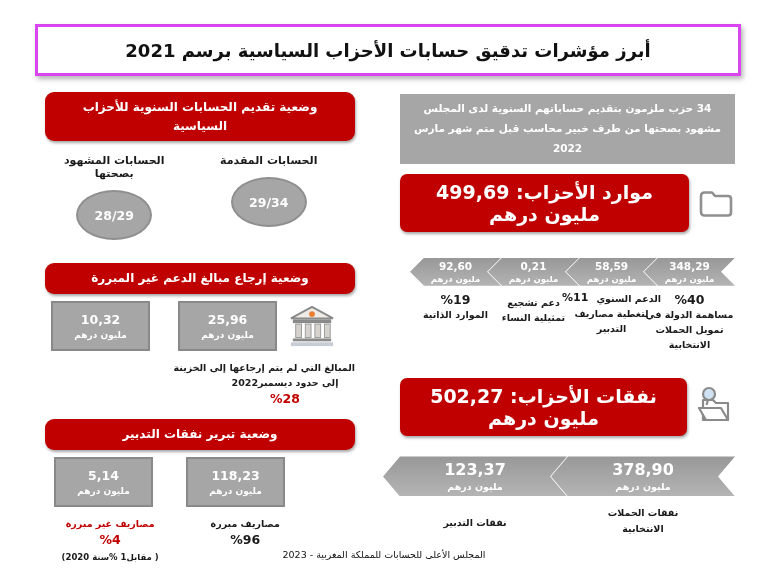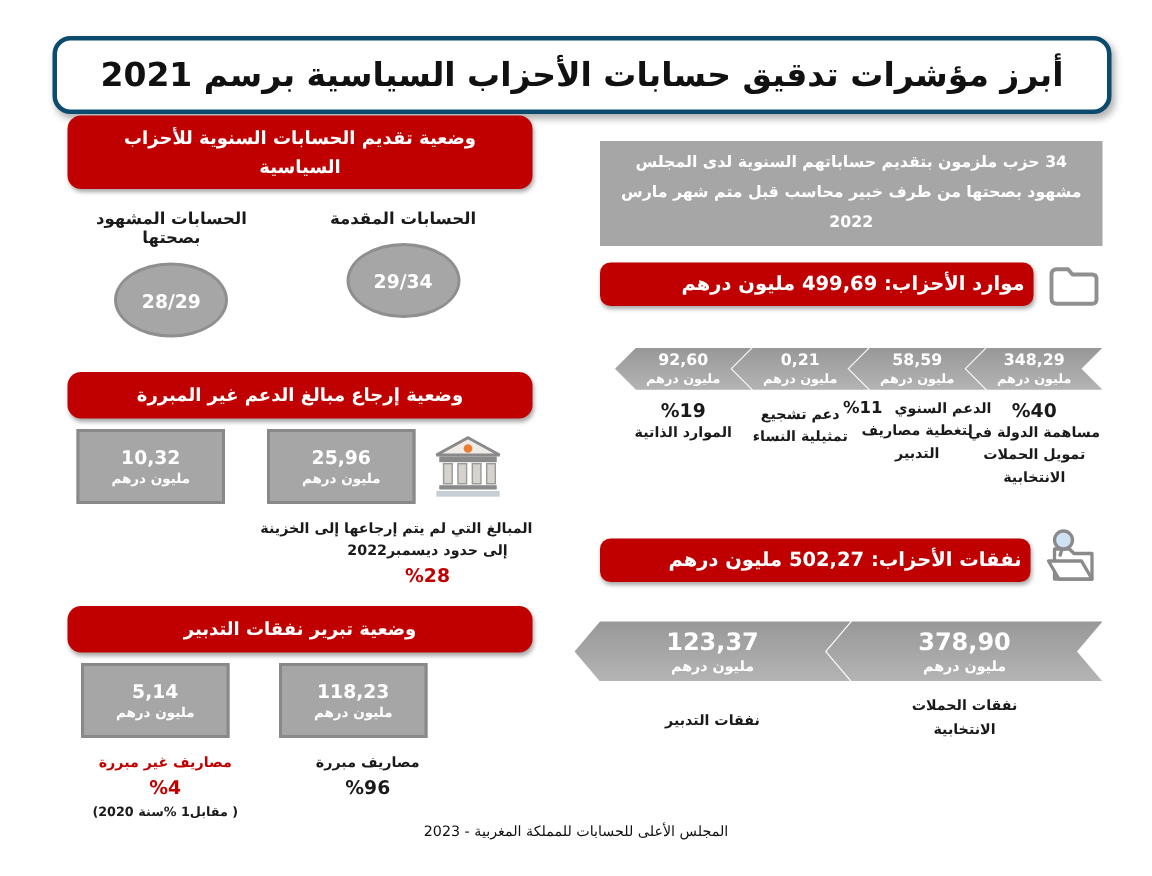--- a/index.html
+++ b/index.html
@@ -3,38 +3,38 @@
 <meta charset="utf-8">
 <style>
   html,body{margin:0;padding:0;background:#fff;}
   .page{
     position:relative;width:768px;height:584px;background:#fff;overflow:hidden;
     font-family:"DejaVu Sans",sans-serif;direction:rtl;color:#1a1a1a;
   }
   
   .title-box{
     position:absolute;left:35px;top:24px;width:700px;height:46px;
-    border:3px solid #0c4a6e;border-radius:12px;background:#fff;
+    border:3px solid #d946ef;border-radius:0;background:#fff;
     box-shadow:2px 3px 5px rgba(0,0,0,.30);
     display:flex;align-items:center;justify-content:center;
-    font-size:22px;font-weight:bold;color:#111;
-  }
-  
-  .col-left{position:absolute;left:45px;top:77px;width:310px;}
+    font-size:18px;font-weight:bold;color:#111;
+  }
+  
+  .col-left{position:absolute;left:45px;top:92px;width:310px;}
   .col-right{position:absolute;left:400px;top:94px;width:335px;}
   
   .red-header{
     background:#C00000;color:#fff;font-weight:bold;text-align:center;
     border-radius:9px;padding:6px 10px;font-size:12px;line-height:1.55;
     box-shadow:1px 2px 3px rgba(0,0,0,.35);
   }
   .bar-row{display:flex;align-items:center;gap:8px;}
   .red-bar{
-    flex:1;background:#C00000;color:#fff;font-weight:bold;
-    border-radius:7px;padding:7px 6px;font-size:13px;
+    flex:1;background:#C00000;color:#fff;font-weight:bold;text-align:center;
+    border-radius:7px;padding:7px 6px;font-size:19px;
     box-shadow:1px 2px 3px rgba(0,0,0,.35);
   }
   .bar-icon{flex:0 0 38px;display:flex;align-items:center;justify-content:center;}
   
   .acc-row{display:flex;margin-top:13px;padding-right:17px;}
   .acc-col{width:140px;text-align:center;}
   .acc-col+.acc-col{margin-right:16px;}
   .acc-label{font-size:11px;font-weight:bold;}
   .ellipse{
     width:72px;height:46px;margin:10px auto 0;border-radius:50%;

